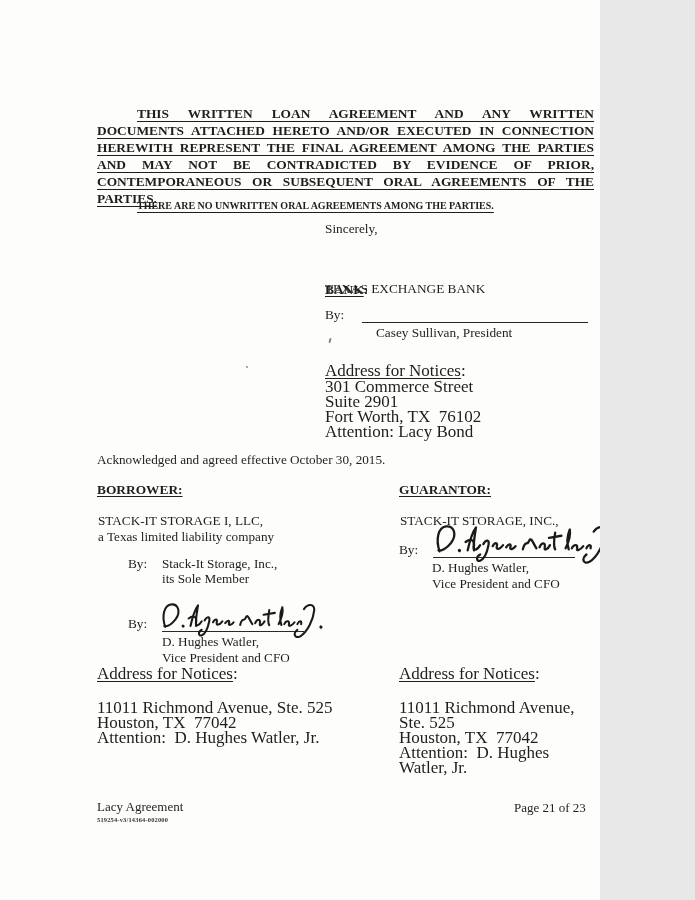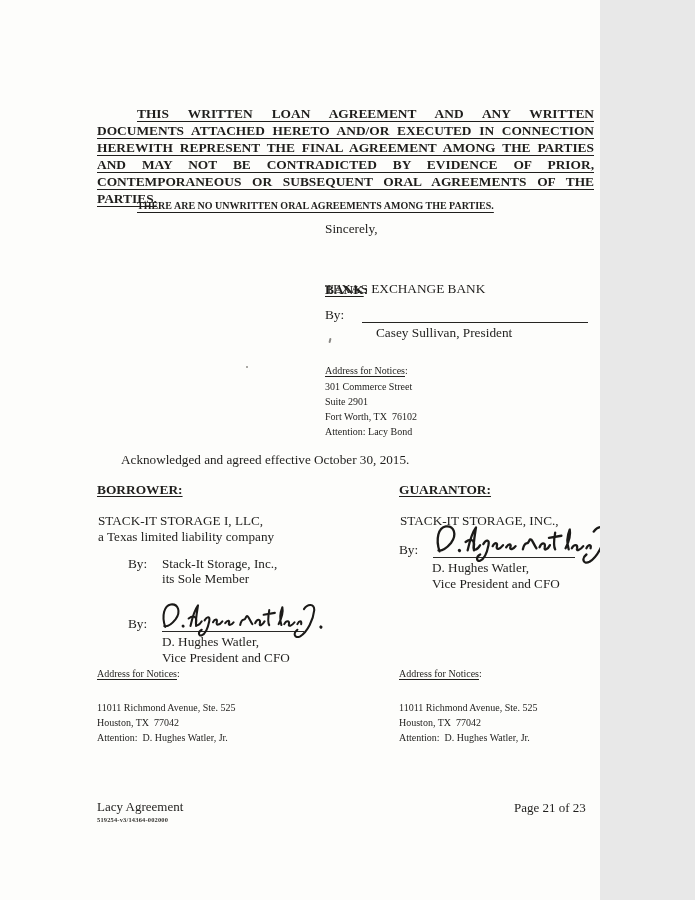--- a/index.html
+++ b/index.html
@@ -32,25 +32,25 @@
   .sincerely{left:325px;top:221px;font-size:13.3px;}
   .bank-heading{left:325px;top:250px;font-size:13.4px;font-weight:bold;margin-top:32px;}
   .bank-company{left:325px;top:281px;font-size:13.3px;}
 
   .bank-by-row{left:325px;top:306px;display:flex;align-items:flex-end;height:17px;}
   .by-label{font-size:13.3px;}
   .bank-by-row .by-label{width:37px;}
   .bank-sig-line{width:226px;border-bottom:1.8px solid #262522;height:16px;}
   .bank-signer{left:376px;top:325px;font-size:13.3px;}
 
-  .address-block{font-size:10px;line-height:14.7px;}
+  .address-block{font-size:17px;line-height:14.7px;}
   .bank-address{left:325px;top:364px;}
   .addr-heading{margin-bottom:0;}
 
-  .acknowledgment{left:97px;top:452px;font-size:13.2px;margin-left:24px;}
+  .acknowledgment{left:97px;top:452px;font-size:13.2px;}
 
   .party-col{top:482px;font-size:13.2px;}
   .col-borrower{left:97px;width:300px;}
   .col-guarantor{left:399px;width:296px;}
   .party-heading{font-size:13.4px;font-weight:bold;margin:0 0 15px 0;}
   .party-company{line-height:15px;margin:1px;}
   .by-row-1{display:flex;margin:12px 0 0 31px;line-height:15px;}
   .by-row-1 .by-label{width:34px;}
   .sig-row{display:flex;align-items:flex-end;position:relative;height:26px;margin-top:4px;}
   .col-borrower .sig-row{margin-left:31px;}

